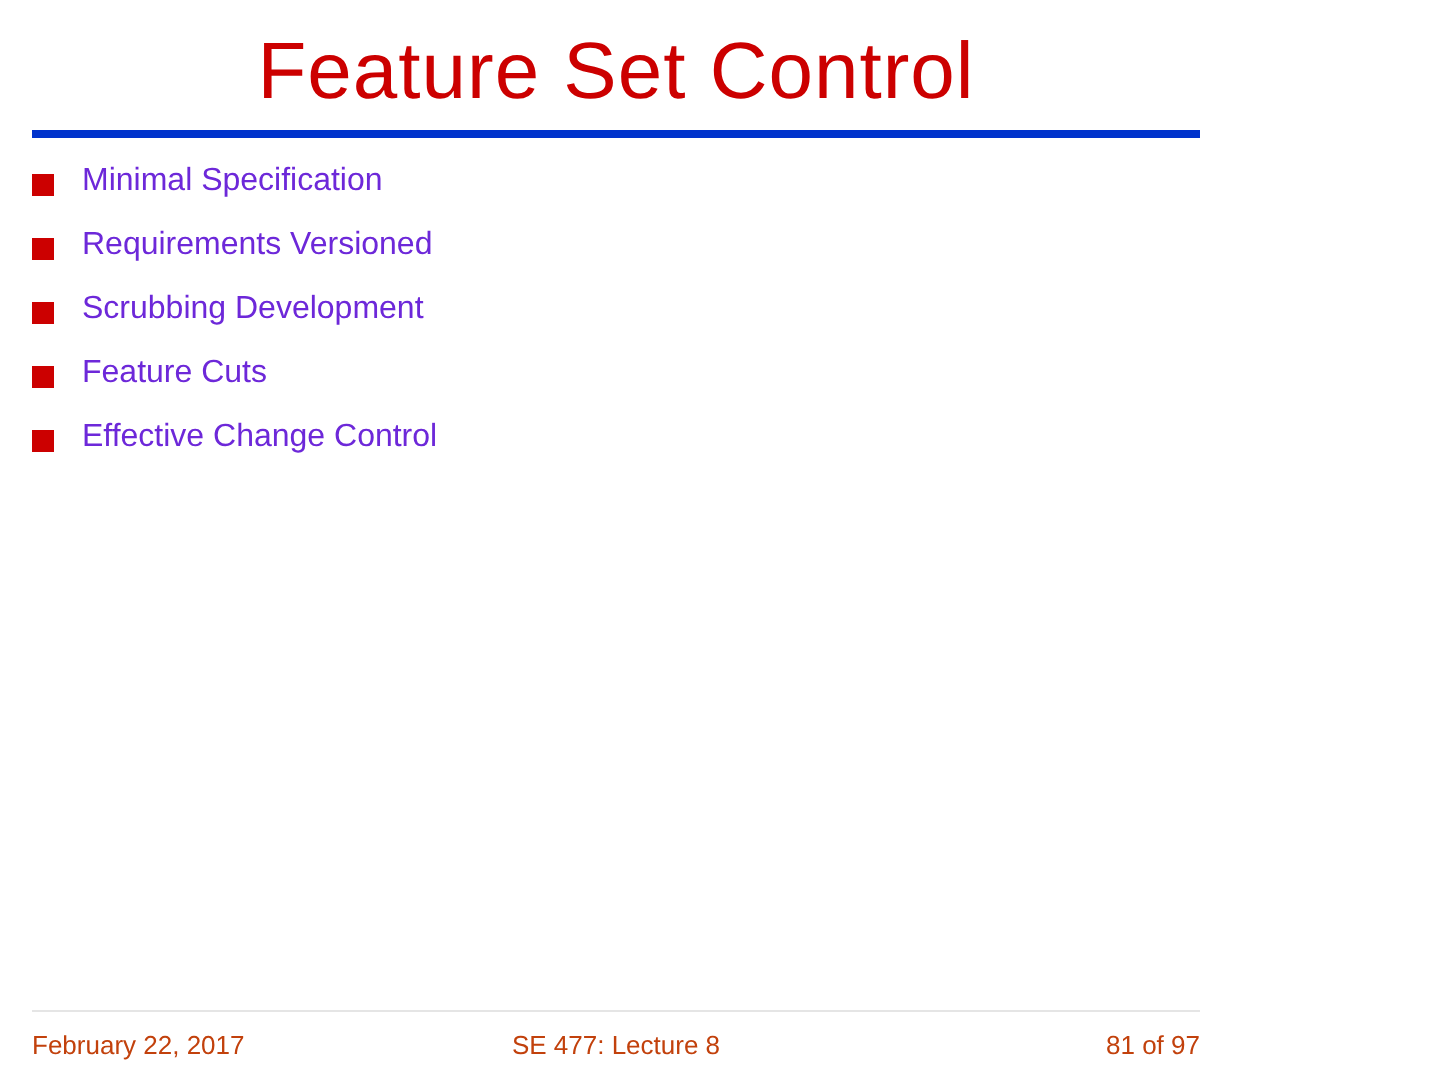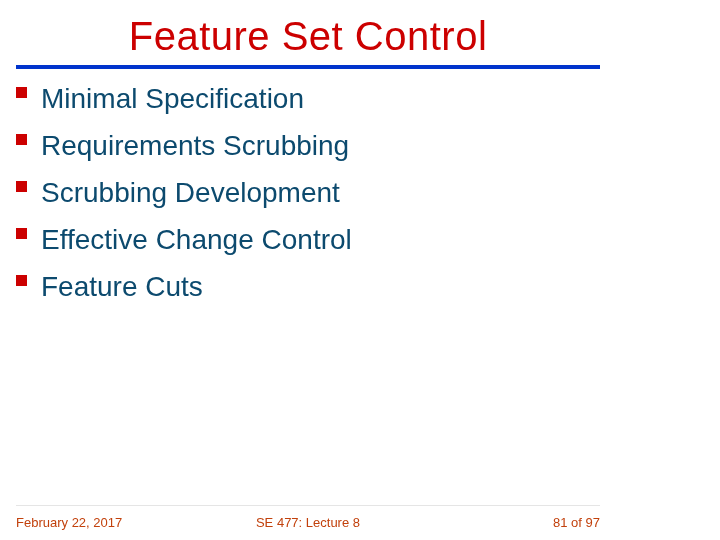--- a/index.html
+++ b/index.html
@@ -46,22 +46,22 @@
   .sq {
     display: inline-block;
     width: 11px;
     height: 11px;
     background: #cc0000;
     margin-top: 6px;
     margin-right: 14px;
     flex: 0 0 auto;
   }
   .bt {
-    font-size: 28px;
-    color: #0c4a6e;
+    font-size: 16px;
+    color: #6d28d9;
     line-height: 1.25;
   }
   .footer {
     position: absolute;
     left: 0;
     right: 0;
     bottom: 10px;
     height: 22px;
     font-size: 13px;
     color: #c2410c;
@@ -102,33 +102,33 @@
 
   <div class="rule"></div>
 
   <ul class="bullets">
     <li>
       <span class="sq"></span>
       <span class="bt">Minimal Specification</span>
     </li>
     <li>
       <span class="sq"></span>
-      <span class="bt">Requirements Scrubbing</span>
+      <span class="bt">Requirements Versioned</span>
     </li>
     <li>
       <span class="sq"></span>
       <span class="bt">Scrubbing Development</span>
     </li>
     <li>
       <span class="sq"></span>
-      <span class="bt">Effective Change Control</span>
+      <span class="bt">Feature Cuts</span>
     </li>
     <li>
       <span class="sq"></span>
-      <span class="bt">Feature Cuts</span>
+      <span class="bt">Effective Change Control</span>
     </li>
   </ul>
 
   <div class="footer-line"></div>
 
   <div class="footer">
     <span class="fl">February 22, 2017</span>
     <span class="fc">SE 477: Lecture 8</span>
     <span class="fr">81 of 97</span>
   </div>

